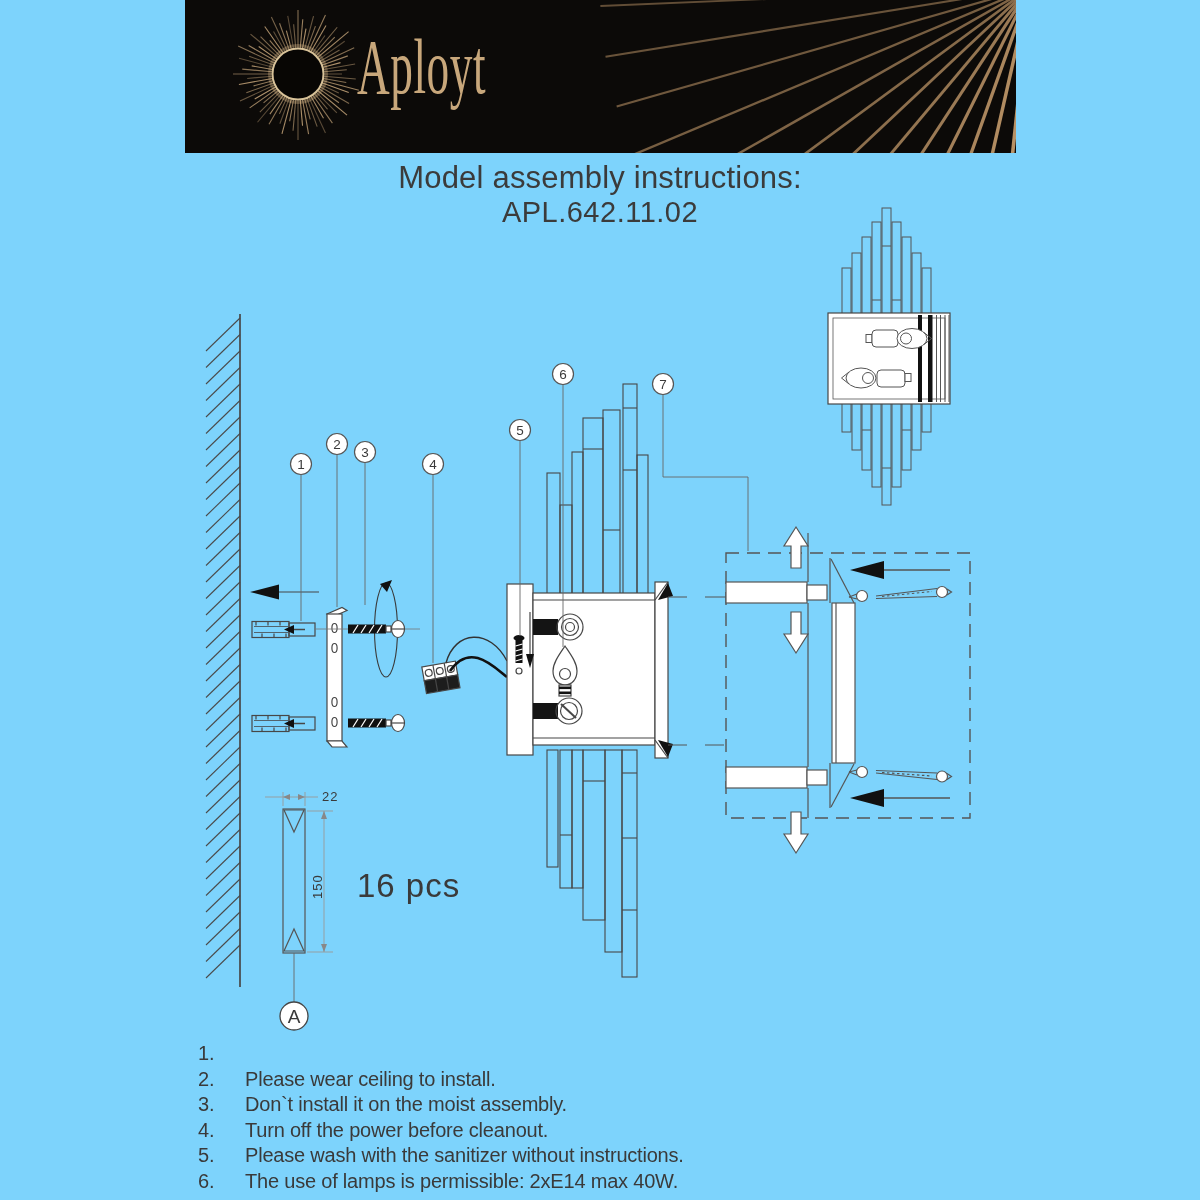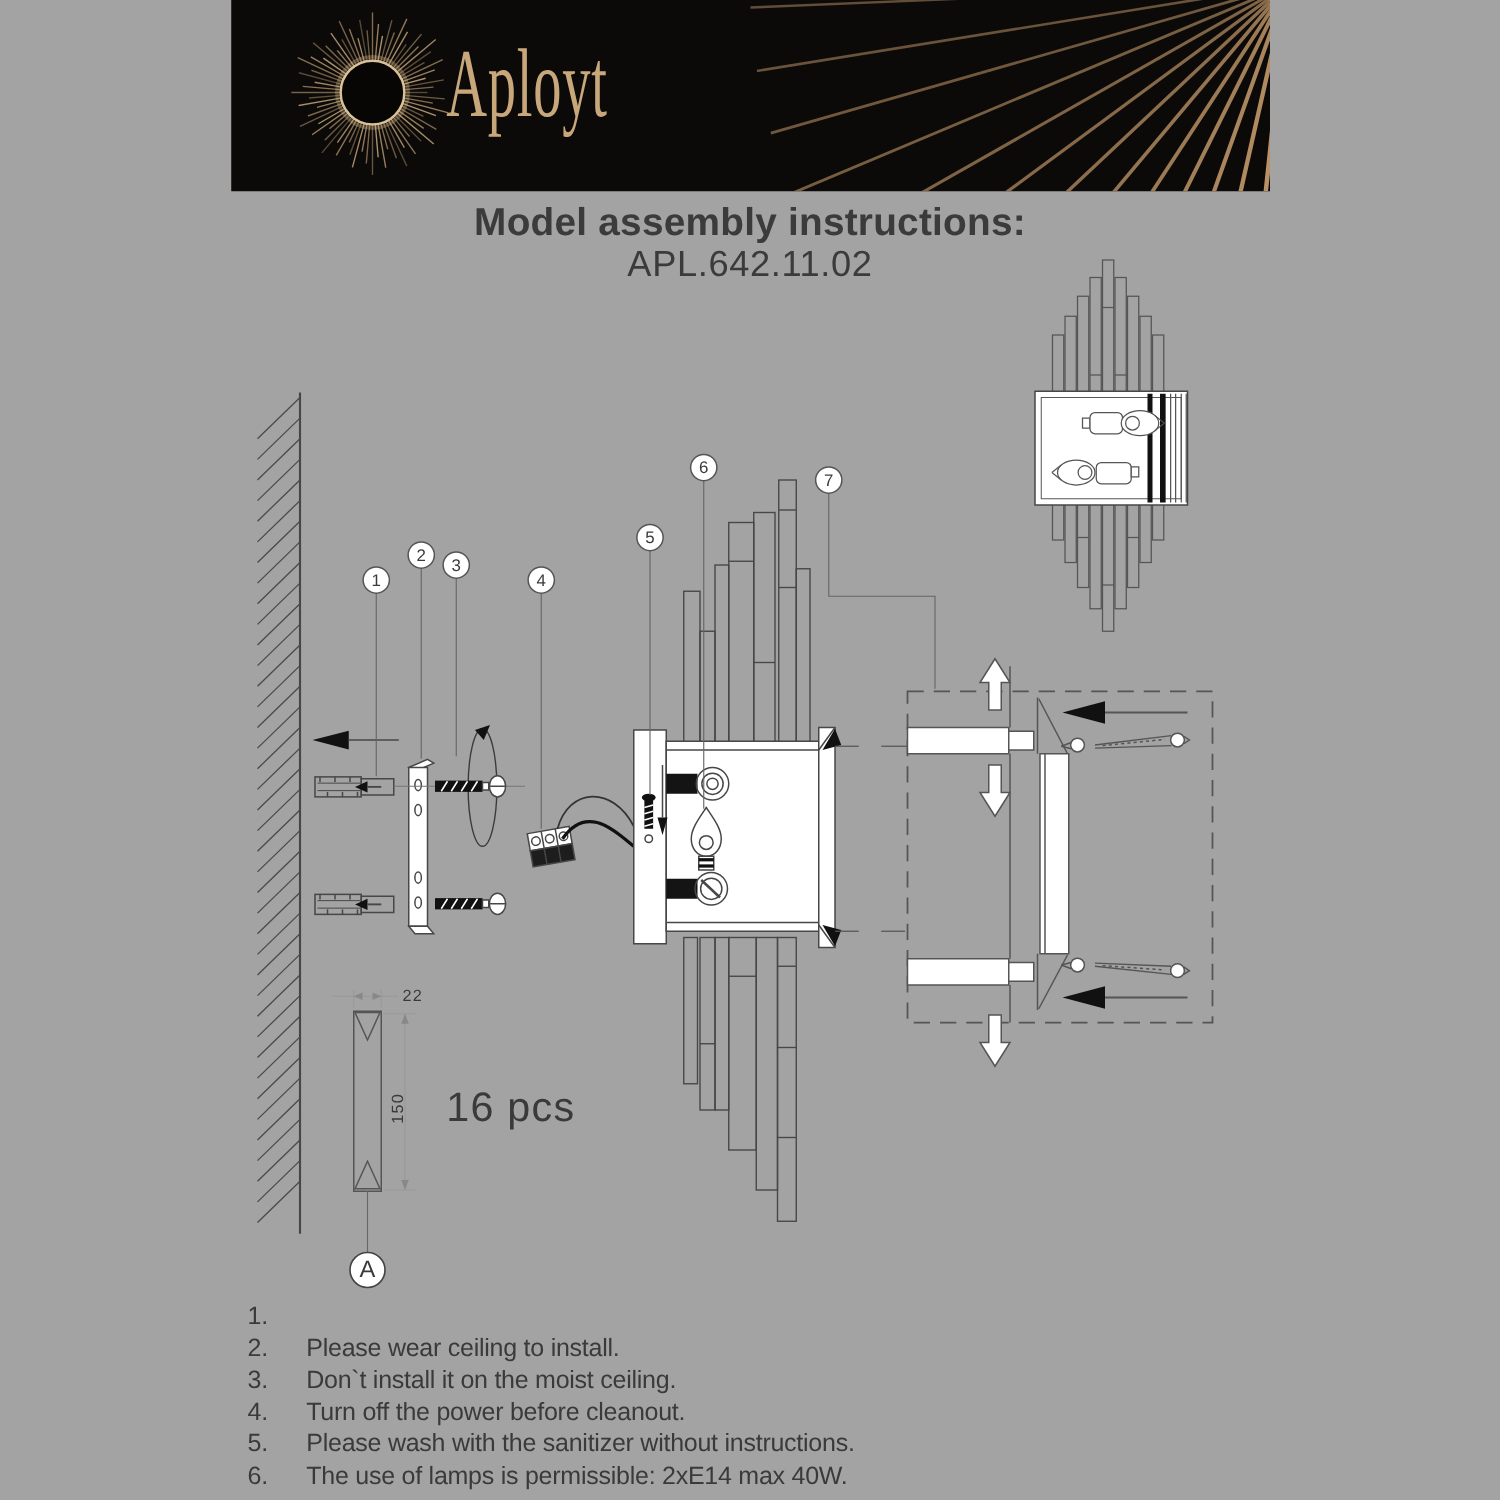--- a/index.html
+++ b/index.html
@@ -1,26 +1,26 @@
 <!DOCTYPE html>
 <html><head>
 <meta charset="utf-8">
 <style>
   html,body{margin:0;padding:0;background:#ffffff;}
-  .page{position:relative;width:1200px;height:1200px;background:#a3a3a3;overflow:hidden;
+  .page{position:relative;width:1200px;height:1200px;background:#7dd3fc;overflow:hidden;
         font-family:"Liberation Sans",sans-serif;}
   
   .banner{position:absolute;left:185px;top:0;width:831px;height:153px;background:#0c0a08;overflow:hidden;}
   .banner svg{position:absolute;left:0;top:0;}
   .brand{position:absolute;left:172px;top:28px;font-family:"Liberation Serif","DejaVu Serif",serif;
          font-size:78px;line-height:1;color:#c8a77b;letter-spacing:1px;
          transform:scale(0.58,1);transform-origin:left top;white-space:nowrap;}
   
   .title-block{position:absolute;left:0;top:160px;width:1200px;text-align:center;color:#3b3b3b;}
-  .title-line{font-size:31px;font-weight:700;letter-spacing:0.2px;line-height:36px;}
+  .title-line{font-size:31px;font-weight:400;letter-spacing:0.2px;line-height:36px;}
   .model-line{font-size:29px;font-weight:500;letter-spacing:0.5px;line-height:33px;}
   
   .diagram{position:absolute;left:0;top:0;width:1200px;height:1200px;}
   .diagram text{font-family:"Liberation Sans",sans-serif;fill:#3a3a3a;}
   .callout-num{font-size:13.5px;}
   .qty{font-size:33px;font-weight:500;letter-spacing:1px;fill:#333;}
   .dim{font-size:13px;fill:#b9b9b9;letter-spacing:1px;}
   .plabel{font-size:19px;}
   
   .instructions{position:absolute;left:198px;top:1042px;color:#3a3a3a;font-size:20px;letter-spacing:-0.2px;}
@@ -478,21 +478,21 @@
   <div class="instructions">
     <div class="inst-row">
       <span class="inst-num">1.</span>
     </div>
     <div class="inst-row">
       <span class="inst-num">2.</span>
       <span class="inst-text">Please wear ceiling to install.</span>
     </div>
     <div class="inst-row">
       <span class="inst-num">3.</span>
-      <span class="inst-text">Don`t install it on the moist ceiling.</span>
+      <span class="inst-text">Don`t install it on the moist assembly.</span>
     </div>
     <div class="inst-row">
       <span class="inst-num">4.</span>
       <span class="inst-text">Turn off the power before cleanout.</span>
     </div>
     <div class="inst-row">
       <span class="inst-num">5.</span>
       <span class="inst-text">Please wash with the sanitizer without instructions.</span>
     </div>
     <div class="inst-row">

